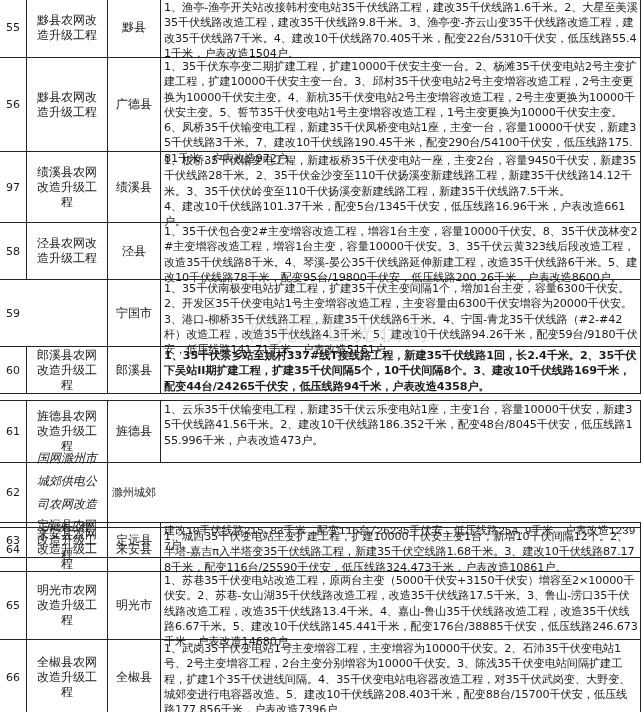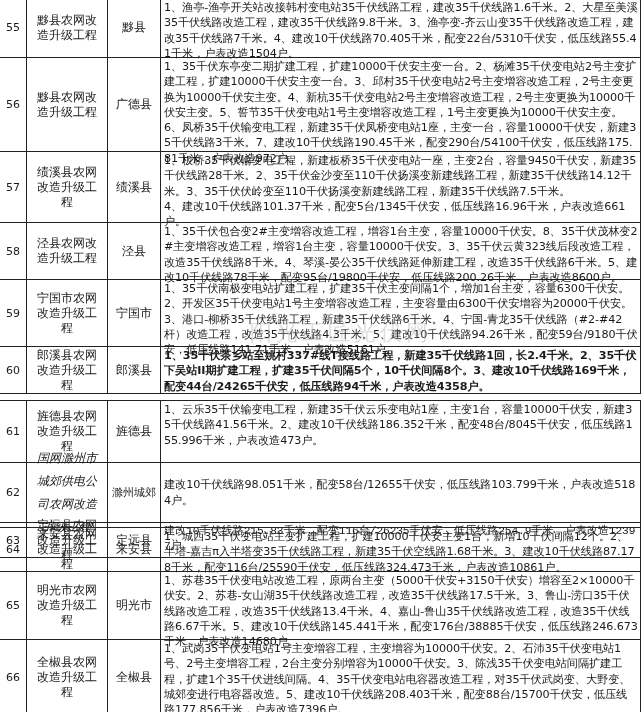--- a/index.html
+++ b/index.html
@@ -34,39 +34,38 @@
   </div>
 
   <div class="row" style="top:58px;height:94px;">
     <div class="cell c-no">56</div>
     <div class="cell c-name">黟县农网改造升级工程</div>
     <div class="cell c-area">广德县</div>
     <div class="cell c-desc" style="padding-top:1px;">1、35千伏东亭变二期扩建工程，扩建10000千伏安主变一台。2、杨滩35千伏变电站2号主变扩建工程，扩建10000千伏安主变一台。3、邱村35千伏变电站2号主变增容改造工程，2号主变更换为10000千伏安主变。4、新杭35千伏变电站2号主变增容改造工程，2号主变更换为10000千伏安主变。5、誓节35千伏变电站1号主变增容改造工程，1号主变更换为10000千伏安主变。6、凤桥35千伏输变电工程，新建35千伏凤桥变电站1座，主变一台，容量10000千伏安，新建35千伏线路3千米。7、建改10千伏线路190.45千米，配变290台/54100千伏安，低压线路175.81千米，户表改造972户。</div>
   </div>
 
   <div class="row" style="top:152px;height:71px;">
-    <div class="cell c-no">57</div>
+    <div class="cell c-no">97</div>
     <div class="cell c-area">绩溪县</div>
     <div class="cell c-name">绩溪县农网改造升级工程</div>
     <div class="cell c-desc" style="flex-direction:column;align-items:flex-end;padding-top:1px;">
       <span>1、板桥35千伏输变电工程，新建板桥35千伏变电站一座，主变2台，容量9450千伏安，新建35千伏线路28千米。2、35千伏金沙变至110千伏扬溪变新建线路工程，新建35千伏线路14.12千米。3、35千伏伏岭变至110千伏扬溪变新建线路工程，新建35千伏线路7.5千米。</span>
       <span>4、建改10千伏线路101.37千米，配变5台/1345千伏安，低压线路16.96千米，户表改造661户。</span>
     </div>
   </div>
 
   <div class="row" style="top:223px;height:57px;">
     <div class="cell c-no">58</div>
     <div class="cell c-name">泾县农网改造升级工程</div>
     <div class="cell c-area">泾县</div>
     <div class="cell c-desc" style="padding-top:1px;">1、35千伏包合变2#主变增容改造工程，增容1台主变，容量10000千伏安。8、35千伏茂林变2#主变增容改造工程，增容1台主变，容量10000千伏安。3、35千伏云黄323线后段改造工程，改造35千伏线路8千米。4、琴溪-晏公35千伏线路延伸新建工程，改造35千伏线路6千米。5、建改10千伏线路78千米，配变95台/19800千伏安，低压线路200.26千米，户表改造8600户。</div>
   </div>
 
   <div class="row" style="top:280px;height:67px;">
     <div class="cell c-no">59</div>
-    <div class="cell c-name">宁国市农网改造升级工程</div>
     <div class="cell c-area">宁国市</div>
     <div class="cell c-desc" style="padding-top:1px;">1、35千伏南极变电站扩建工程，扩建35千伏主变间隔1个，增加1台主变，容量6300千伏安。2、开发区35千伏变电站1号主变增容改造工程，主变容量由6300千伏安增容为20000千伏安。3、港口-柳桥35千伏线路工程，新建35千伏线路6千米。4、宁国-青龙35千伏线路（#2-#42杆）改造工程，改造35千伏线路4.3千米。5、建改10千伏线路94.26千米，配变59台/9180千伏安，低压线路141.71千米，户表改造5161户。</div>
   </div>
 
   <div class="row" style="top:347px;height:47px;">
     <div class="cell c-no">60</div>
     <div class="cell c-name">郎溪县农网改造升级工程</div>
     <div class="cell c-area">郎溪县</div>
     <div class="cell c-desc" style="padding-top:1px;font-weight:bold;">1、35千伏茶乡站至姚村337#线T接线路工程，新建35千伏线路1回，长2.4千米。2、35千伏下吴站II期扩建工程，扩建35千伏间隔5个，10千伏间隔8个。3、建改10千伏线路169千米，配变44台/24265千伏安，低压线路94千米，户表改造4358户。</div>
   </div>
@@ -75,21 +74,20 @@
     <div class="cell c-no">61</div>
     <div class="cell c-name">旌德县农网改造升级工程</div>
     <div class="cell c-area">旌德县</div>
     <div class="cell c-desc" style="padding-top:1px;">1、云乐35千伏输变电工程，新建35千伏云乐变电站1座，主变1台，容量10000千伏安，新建35千伏线路41.56千米。2、建改10千伏线路186.352千米，配变48台/8045千伏安，低压线路155.996千米，户表改造473户。</div>
   </div>
 
   <div class="row" style="top:463px;height:60px;">
     <div class="cell c-no">62</div>
     <div class="cell c-name" style="line-height:23px;font-style:italic;">国网滁州市城郊供电公司农网改造升级工程</div>
     <div class="cell c-area" style="font-size:11px;">滁州城郊</div>
-    <div class="cell c-desc mid">建改10千伏线路98.051千米，配变58台/12655千伏安，低压线路103.799千米，户表改造5184户。</div>
   </div>
 
   <div class="row" style="top:523px;height:35px;">
     <div class="cell c-no">63</div>
     <div class="cell c-name">定远县农网改造升级工程</div>
     <div class="cell c-area">定远县</div>
     <div class="cell c-desc" style="padding-top:1px;font-family:Liberation Mono, monospace;">建改10千伏线路215.83千米，配变116台/26235千伏安，低压线路254.9千米，户表改造12397户。</div>
   </div>
 
   <div class="row" style="top:558px;height:14px;"></div>

